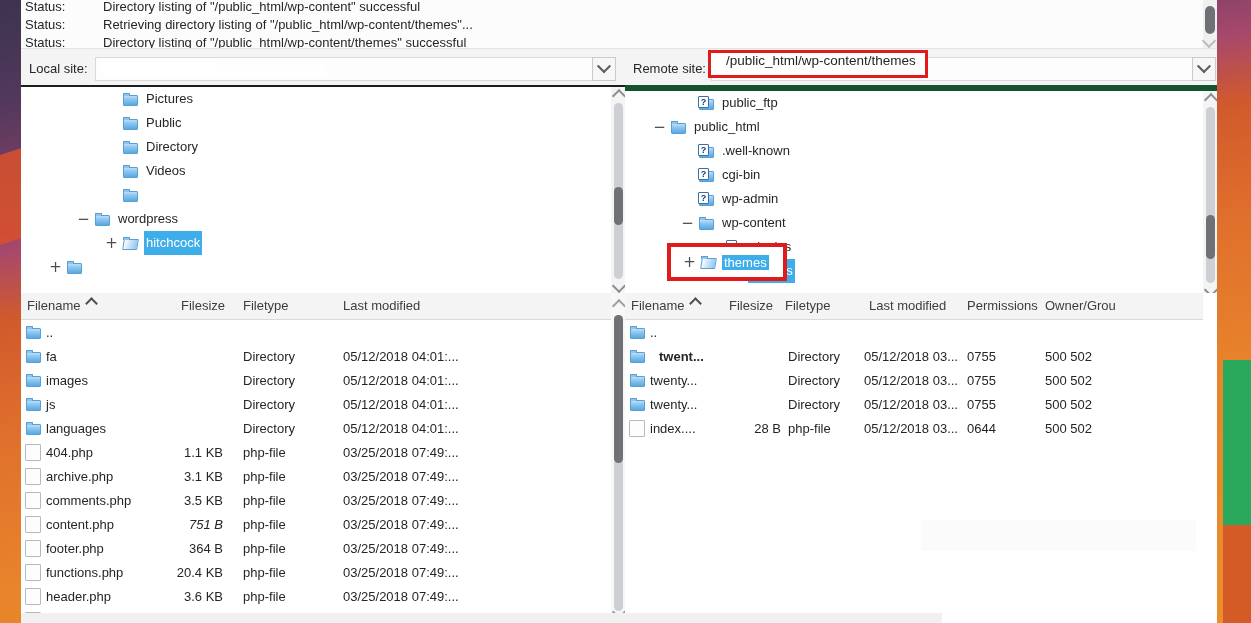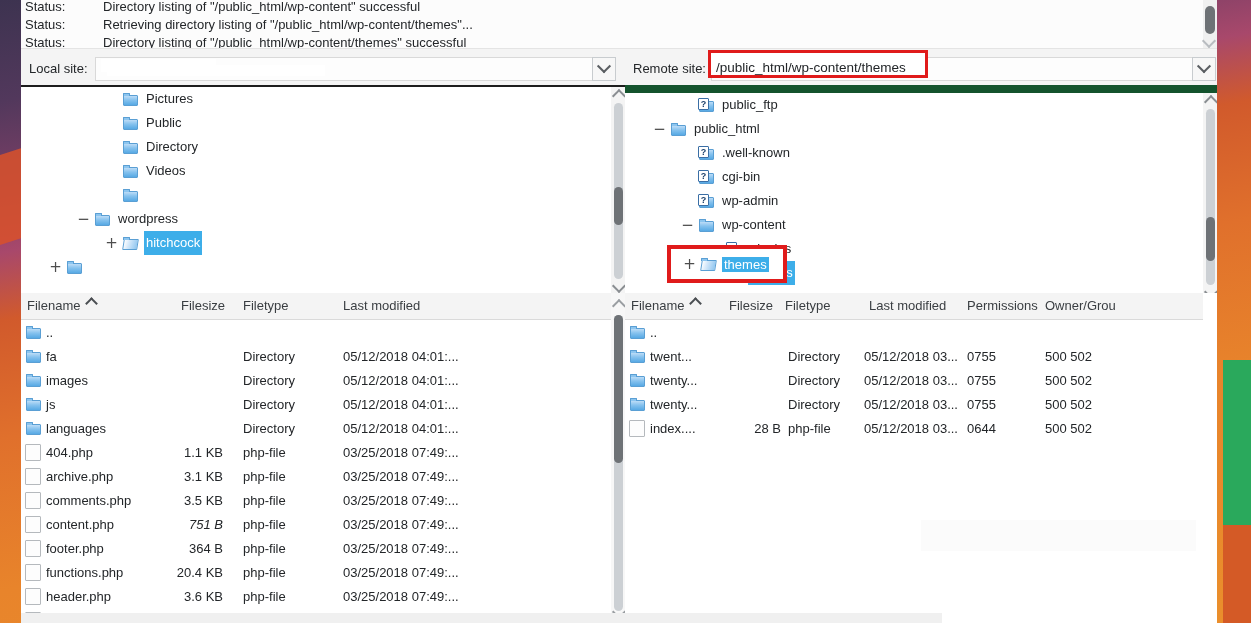--- a/index.html
+++ b/index.html
@@ -105,32 +105,32 @@
   }
 
   
   #remote-path-highlight {
     position: absolute; left: 83px; top: 1px;
     width: 220px; height: 28px;
     border: 3px solid #e01b1b;
     background: #ffffff;
     box-sizing: border-box;
     z-index: 5;
-    display: flex; align-items: flex-end;
+    display: flex; align-items: flex-start; padding-left: 10px;
   }
   #remote-path-highlight .site-value { padding-left: 5px; font-size: 13.5px; }
 
   
   #tree-row { position: absolute; left: 0; top: 85px; width: 1196px; height: 208px; }
   .tree-panel {
     position: absolute; top: 0; height: 208px;
     background: #ffffff; overflow: hidden;
   }
   #local-tree { left: 0; width: 604px; border-top: 2px solid #1d1d1d; }
-  #remote-tree { left: 604px; width: 592px; border-top: 8px solid #14532d; }
+  #remote-tree { left: 604px; width: 592px; border-top: 6px solid #14532d; }
   .tree-item {
     position: relative; height: 24px; line-height: 24px;
     display: flex; align-items: center; white-space: nowrap;
   }
   .expander {
     width: 13px; height: 13px; margin-right: 5px;
     position: relative; flex: 0 0 auto;
     color: #4a4a4a; font-size: 16px; line-height: 13px; text-align: center;
   }
   .expander.none { visibility: hidden; }
@@ -629,21 +629,21 @@
               <span class="body"></span>
               <span class="tab"></span>
             </span>
             <span class="cell" style="left:25px;">..</span>
           </div>
           <div class="row">
             <span class="folder-icon" style="margin:0 6px 0 5px">
               <span class="body"></span>
               <span class="tab"></span>
             </span>
-            <span class="cell" style="left:25px;">twent...</span>
+            <span class="cell" style="left:34px;font-weight:bold;">twent...</span>
             <span class="cell" style="left:163px;">Directory</span>
             <span class="cell" style="left:239px;">05/12/2018 03...</span>
             <span class="cell" style="left:342px;">0755</span>
             <span class="cell" style="left:420px;">500 502</span>
           </div>
           <div class="row">
             <span class="folder-icon" style="margin:0 6px 0 5px">
               <span class="body"></span>
               <span class="tab"></span>
             </span>

